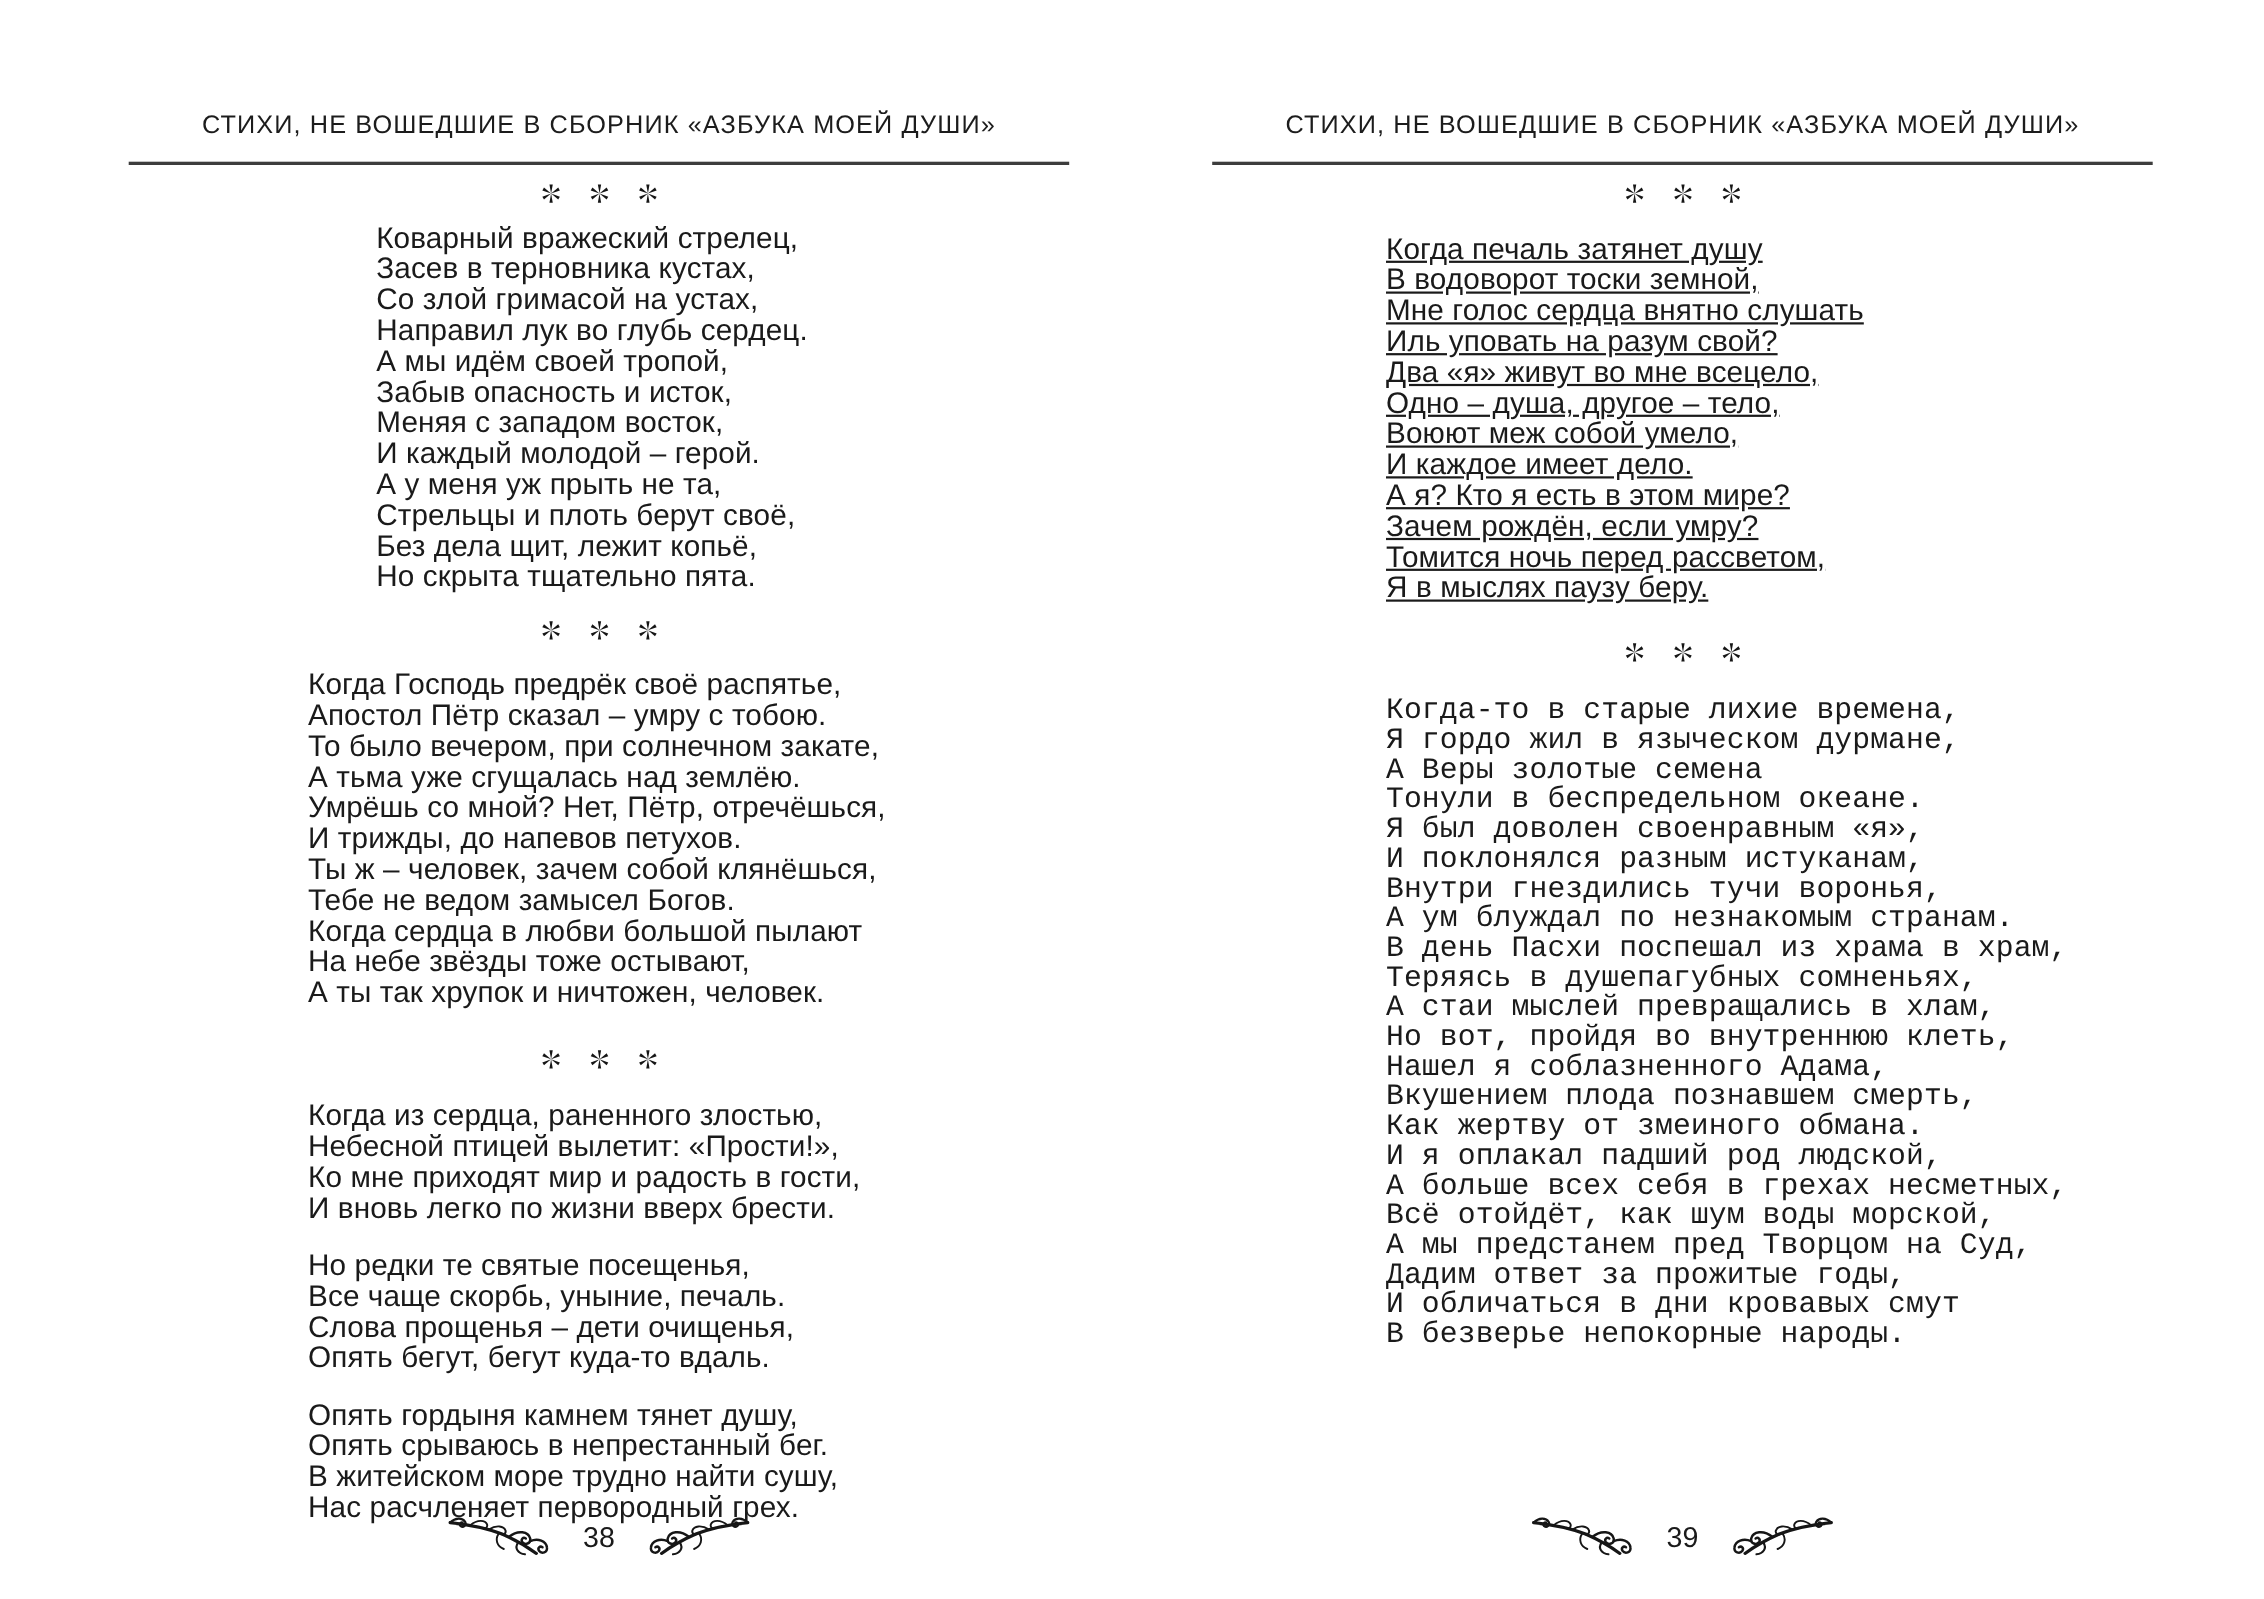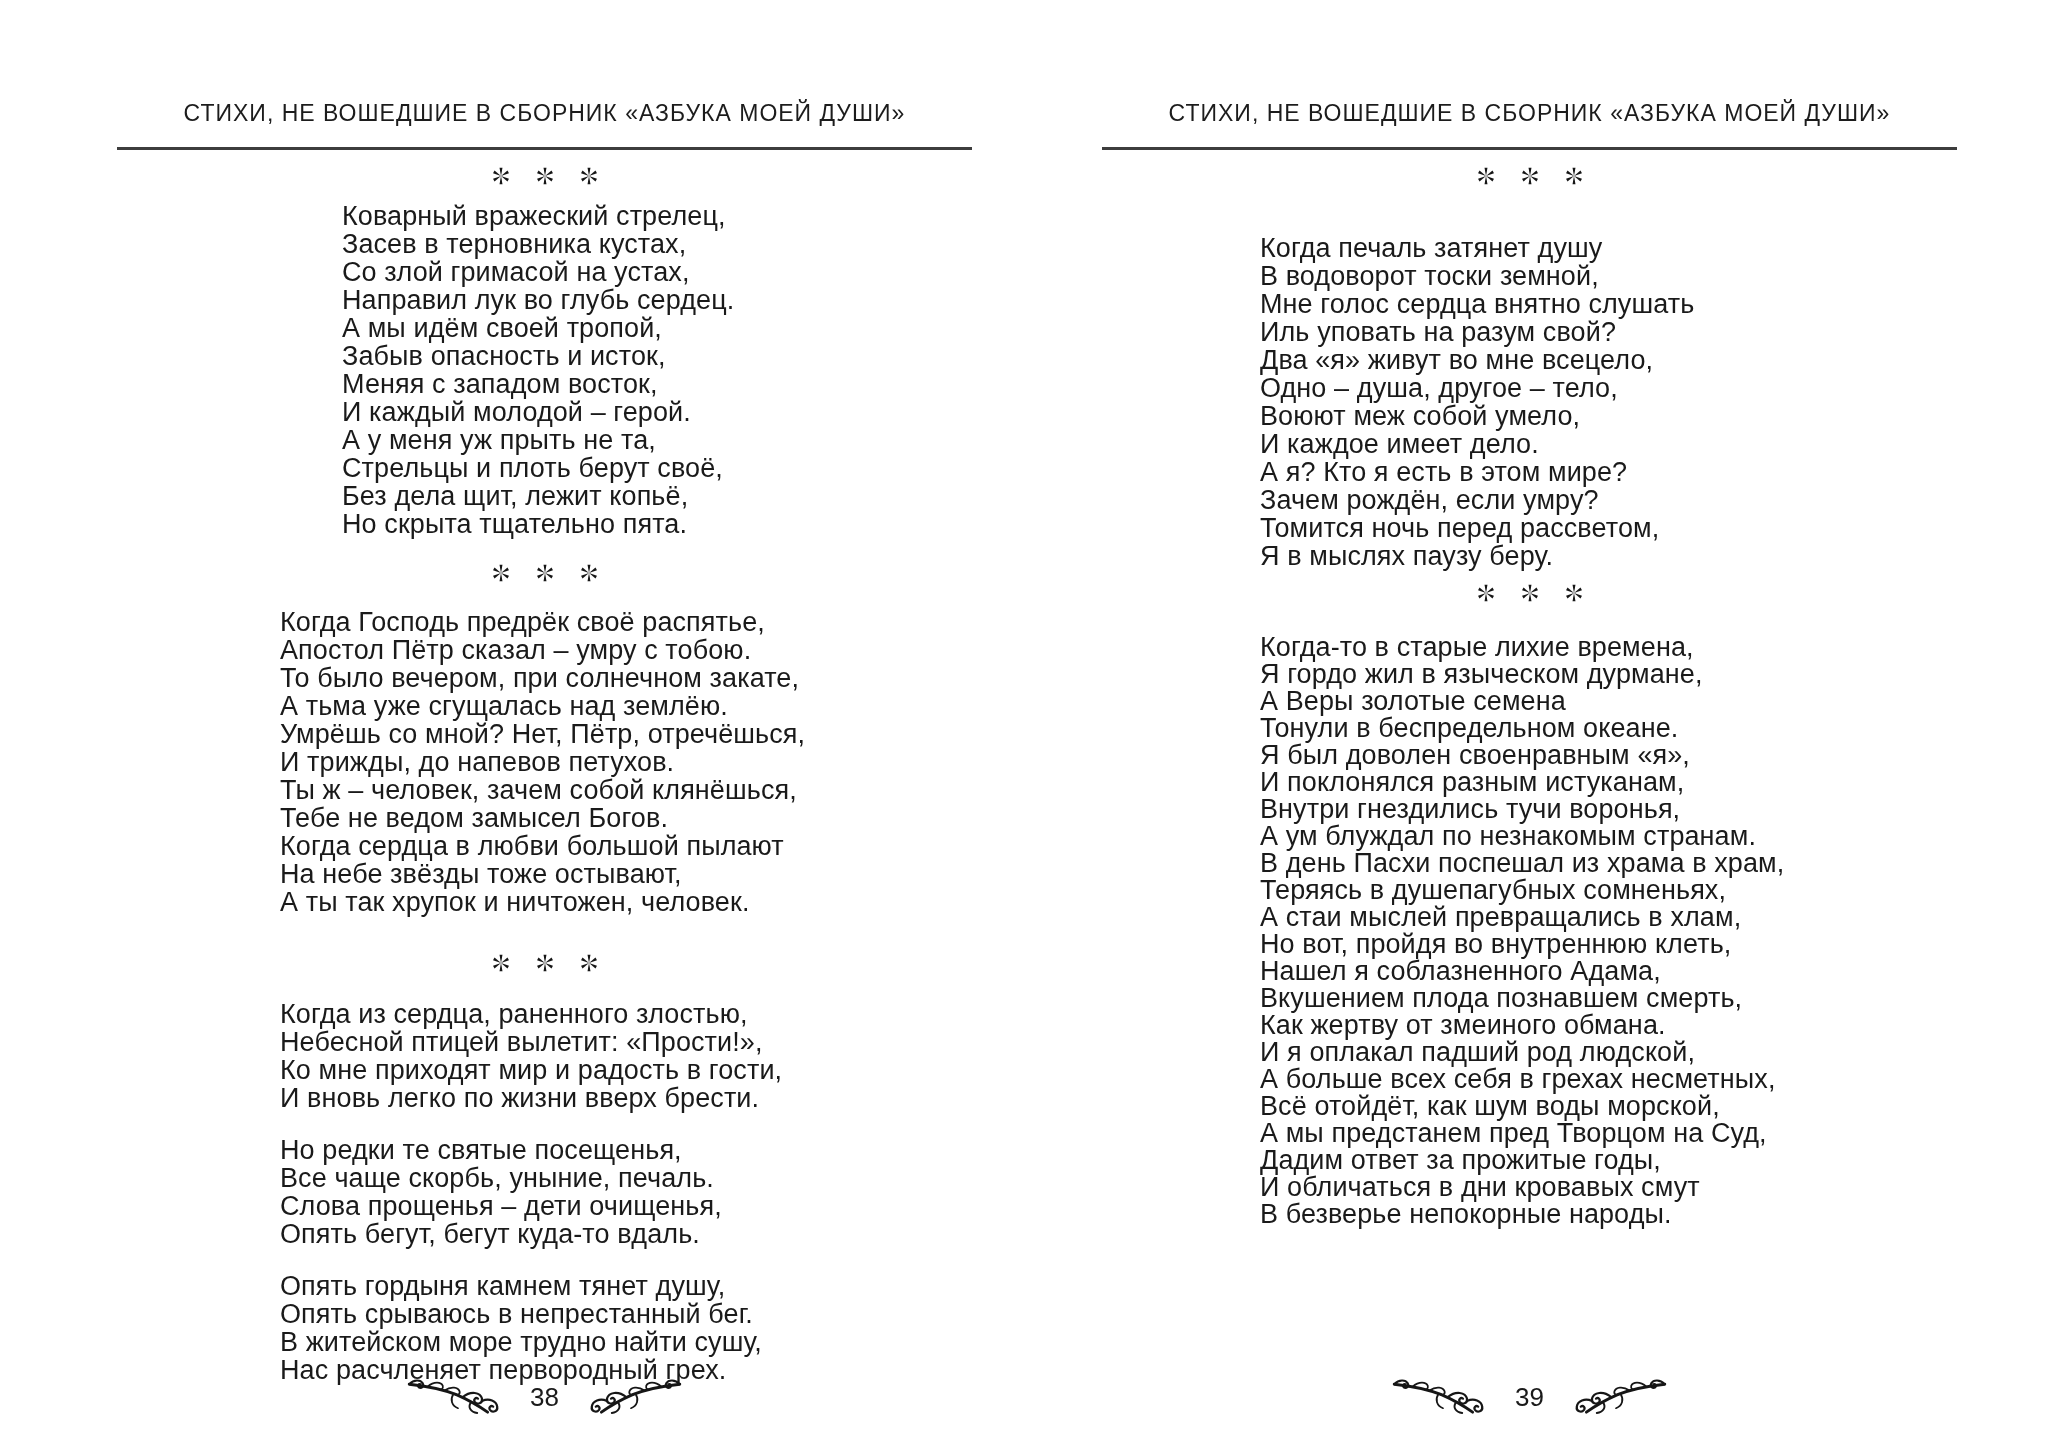--- a/index.html
+++ b/index.html
@@ -35,22 +35,22 @@
   .sep-l1, .sep-r1 { top: 118px; }
   .sep-l2 { top: 515px; }
   .sep-l3 { top: 905px; }
   .sep-r2 { top: 535px; }
 
   .poem { position: absolute; font-size: 27px; line-height: 28px; letter-spacing: 0.1px; }
   .poem .stanza + .stanza { margin-top: 24px; }
   .poem-l0 { top: 154px; left: 225px; }
   .poem-l1 { top: 560px; left: 163px; }
   .poem-l2 { top: 952px; left: 163px; }
-  .poem-r0 { top: 186px; left: 158px; }
-  .poem-r1 { top: 586px; left: 158px; line-height: 27px; }
+  .poem-r0 { top: 164px; left: 158px; text-decoration: underline; }
+  .poem-r1 { top: 586px; left: 158px; line-height: 27px; font-family: Liberation Mono, monospace; }
 
   .footer {
     position: absolute; top: 1326px; left: 0; right: 0; height: 46px;
     display: flex; justify-content: center; align-items: center; gap: 28px;
   }
   .page-number { font-size: 26px; color: #1a1a1a; }
   .orn svg { width: 96px; height: 40px; display: block; }
   .orn-right svg { transform: scaleX(-1); }
 </style>
 </head>

